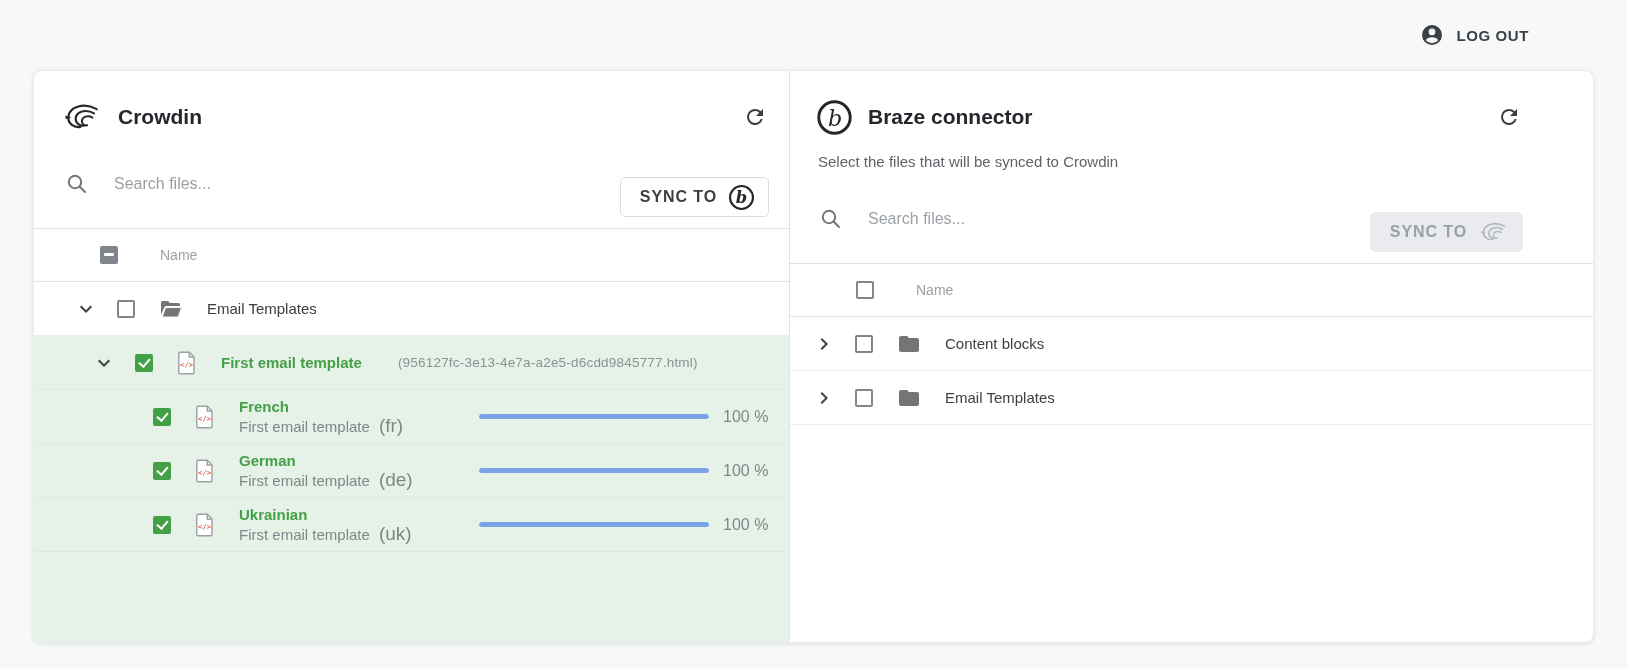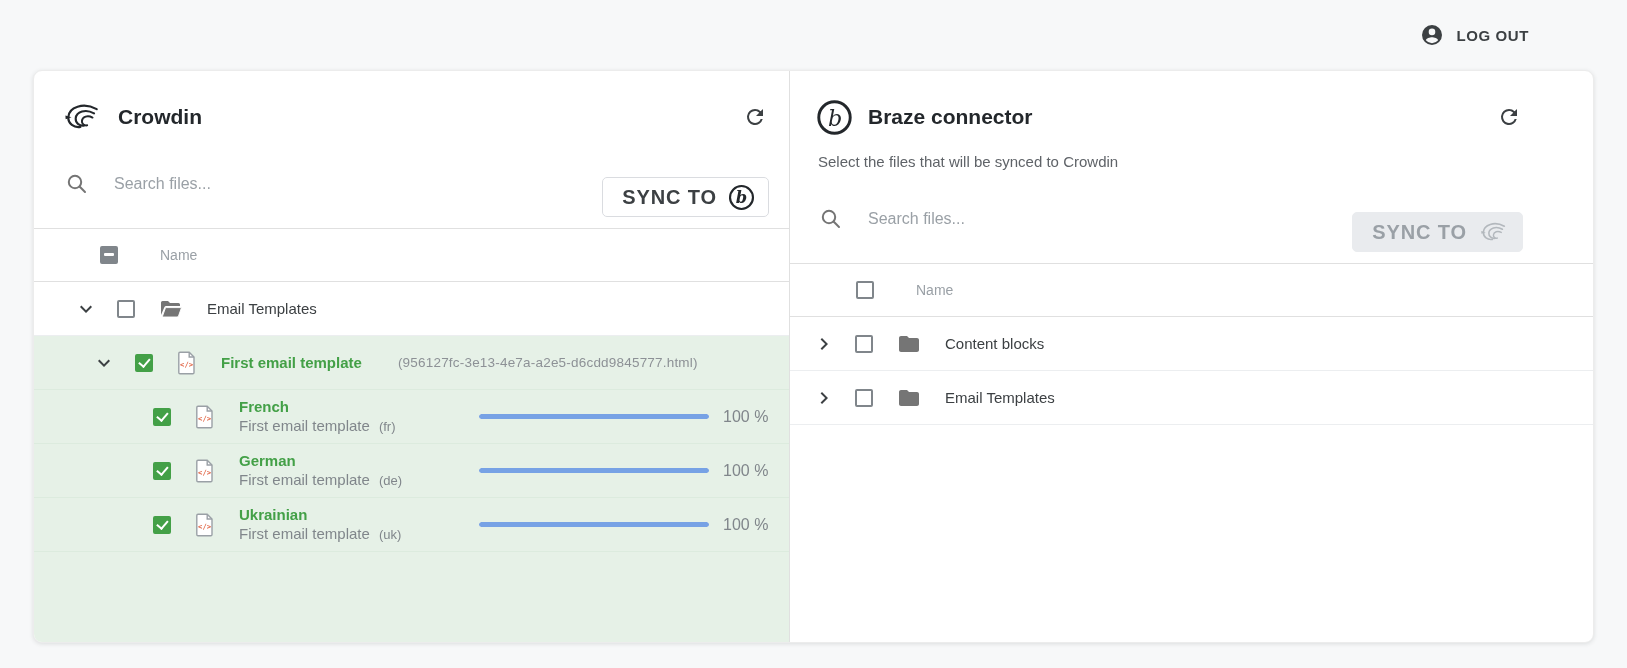--- a/index.html
+++ b/index.html
@@ -44,21 +44,21 @@
   .search-icon { color:#757575; flex:none; }
   .search-input {
     flex:1; min-width:0; border:none; outline:none; background:transparent;
     font-size:16px; color:#3c4043; margin-left:23px; font-family:"Liberation Sans",sans-serif;
   }
   .search-input::placeholder { color:#9aa0a6; }
   .sync-btn {
     display:flex; align-items:center; gap:11px; flex:none;
     height:40px; padding:0 13px 0 19px; margin-left:18px;
     border:1px solid #dadce0; border-radius:5px; background:#fff;
-    font-size:20px; font-weight:600; letter-spacing:.9px; color:#3c4043;
+    font-size:16px; font-weight:600; letter-spacing:.9px; color:#3c4043;
     cursor:pointer; font-family:"Liberation Sans",sans-serif;margin-top:26px;
   }
   .sync-btn .b-ic { color:#23272b; }
   .sync-btn.disabled { background:#e9ebee; border-color:#e9ebee; color:#9aa0a6; cursor:default; }
   .sync-btn.disabled .b-ic { color:#b3b8bd; }
 
   
   .thead {
     display:flex; align-items:center; height:54px; margin-top:23px; flex:none;
     border-top:1px solid #e0e0e0; border-bottom:1px solid #e0e0e0;
@@ -87,21 +87,21 @@
   .cb.on::after { content:""; position:absolute; left:4px; top:0px; width:4.5px; height:9px; border:solid #fff; border-width:0 2.6px 2.6px 0; transform:rotate(40deg); }
 
   .row-icon { flex:none; margin-left:4px; margin-right:24px; color:#757575; }
   .row-name { font-size:15px; color:#3c4043; white-space:nowrap; }
   .row-name.green { color:#43a047; font-weight:700; }
   .file-id { margin-left:36px; font-size:13.5px; color:#8d9196; letter-spacing:.2px; white-space:nowrap; }
 
   .cell-2l { display:flex; flex-direction:column; justify-content:center; line-height:19px; }
   .lang-name { font-size:15px; font-weight:700; color:#43a047; }
   .lang-sub { font-size:15px; color:#80868b; }
-  .lang-code { font-size:13px; color:#80868b; margin-left:9px; }
+  .lang-code { font-size:19px; color:#80868b; margin-left:9px; }
 
   .prog-wrap { margin-left:auto; display:flex; align-items:center; flex:none; }
   .prog-track { width:230px; height:5px; border-radius:3px; background:#e3e7ec; overflow:hidden; }
   .prog-fill { display:block; height:100%; border-radius:3px; background:#77a2e5; }
   .prog-label { width:47px; margin-left:14px; margin-right:19px; font-size:16px; color:#80868b; white-space:nowrap; }
 </style>
 </head>
 <body>
 
 <svg width="0" height="0" style="position:absolute" aria-hidden="true">

